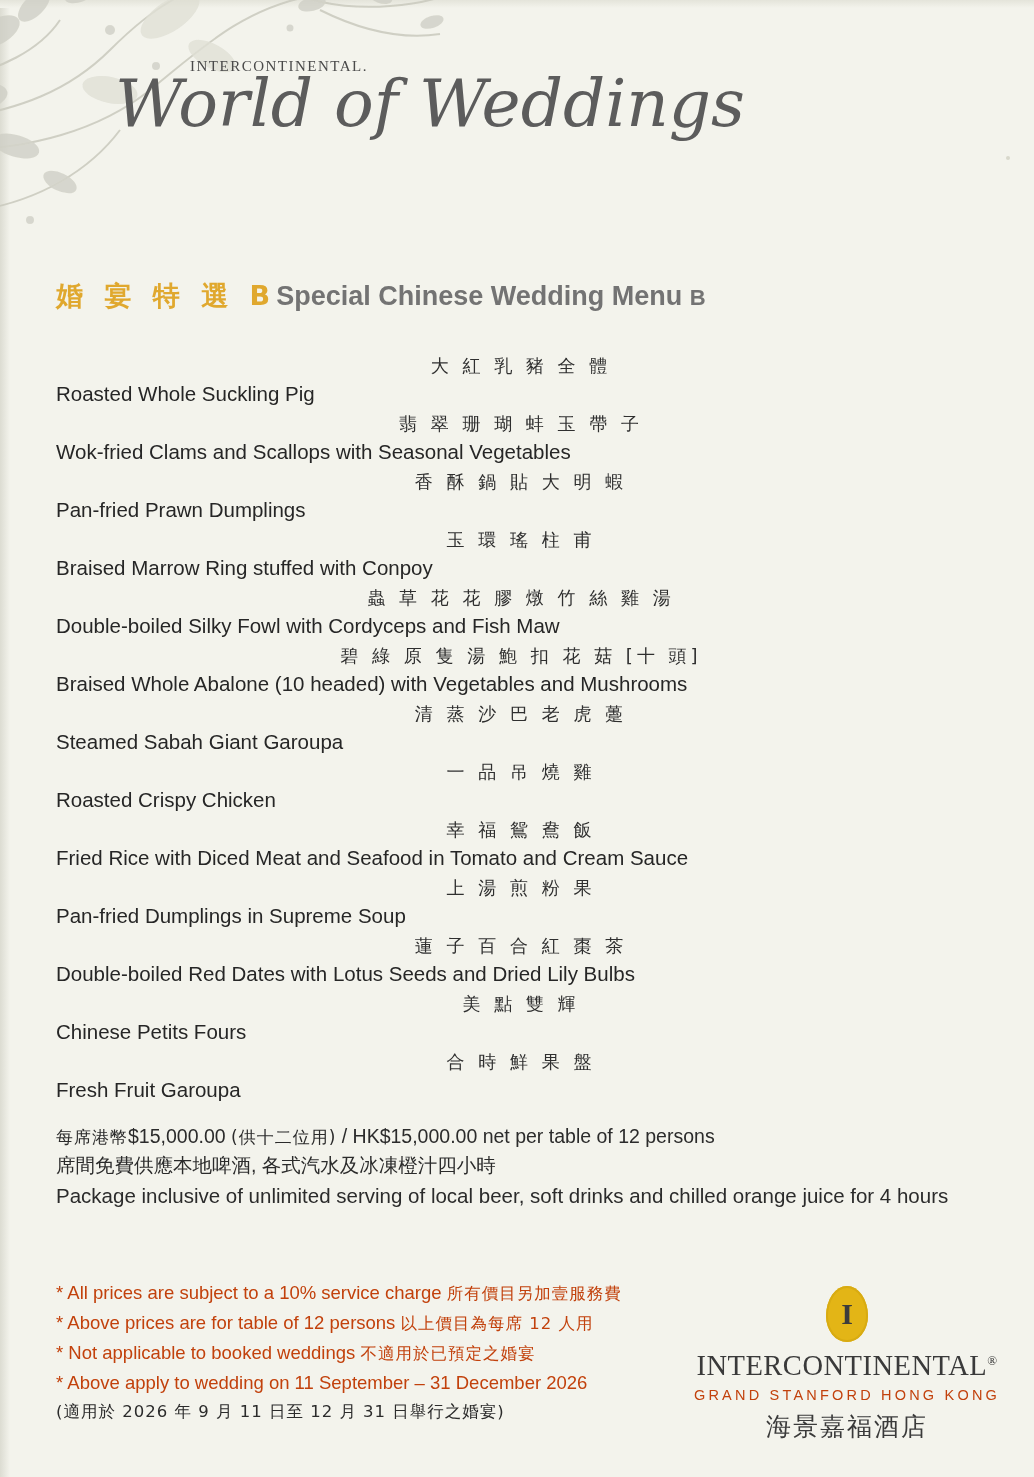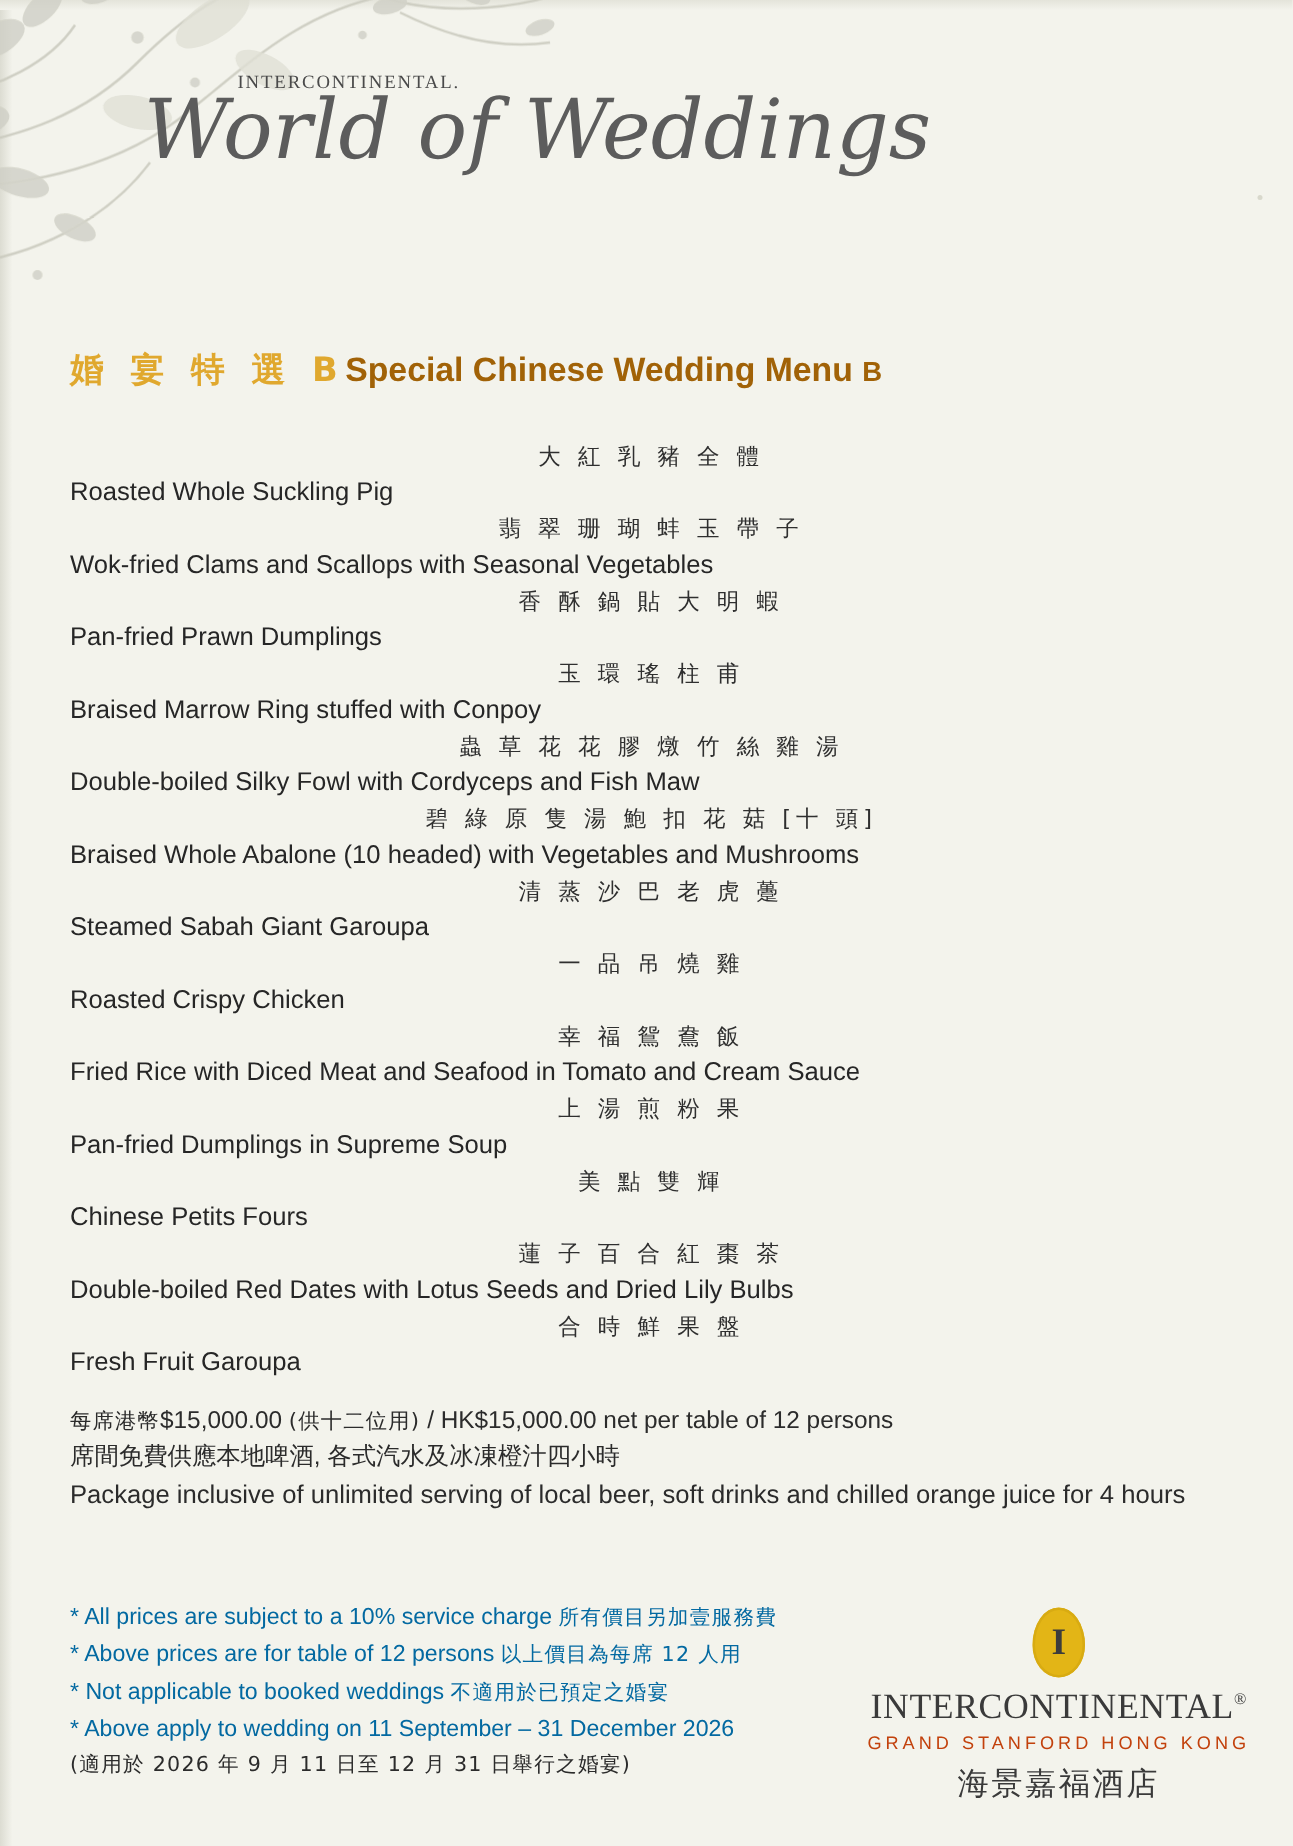--- a/index.html
+++ b/index.html
@@ -52,21 +52,21 @@
   .title-row {
     position:absolute; left:56px; top:278px; width:900px;
     display:flex; align-items:center; 
   }
   .title-zh {
     color:#e0a82e; font-size:27px; font-weight:bold;
     letter-spacing:6px;
     font-family:"DejaVu Sans", sans-serif;
   }
   .title-en {
-    color:#a16207; font-size:27px; font-weight:bold;
+    color:#737373; font-size:27px; font-weight:bold;
     font-family:"Liberation Sans", sans-serif;
   }
   .title-en .sfx { font-size:22px; }
 
   
   .dishes {
     position:absolute; left:56px; top:352px; width:930px;
   }
   .dish { margin-bottom:2px; }
   .zh {
@@ -83,21 +83,21 @@
   
   .price-block { position:absolute; left:56px; top:1122px; width:940px; }
   .price-line { font-size:19.5px; line-height:1.5; }
   .price-line .zh-inline {
     font-family:"DejaVu Sans", sans-serif; font-size:17px; letter-spacing:1px;
   }
   .pkg { font-size:20.5px; line-height:1.38; margin-top:1px; }
 
   
   .notes { position:absolute; left:56px; top:1278px; width:680px; }
-  .note { font-size:18.5px; line-height:1.62; color:#0369a1; }
+  .note { font-size:18.5px; line-height:1.62; color:#c2410c; }
   .note .zh-inline {
     font-family:"DejaVu Sans", sans-serif; font-size:16.5px; letter-spacing:1px;
   }
   .note-zh {
     font-family:"DejaVu Sans", sans-serif; font-size:16.5px;
     letter-spacing:1px; line-height:1.7;
   }
 
   
   .logo-bottom {
@@ -224,26 +224,26 @@
   </div>
   <div class="dish">
     <div class="zh">幸 福 鴛 鴦 飯</div>
     <div class="en">Fried Rice with Diced Meat and Seafood in Tomato and Cream Sauce</div>
   </div>
   <div class="dish">
     <div class="zh">上 湯 煎 粉 果</div>
     <div class="en">Pan-fried Dumplings in Supreme Soup</div>
   </div>
   <div class="dish">
+    <div class="zh">蓮 子 百 合 紅 棗 茶</div>
+    <div class="en">Double-boiled Red Dates with Lotus Seeds and Dried Lily Bulbs</div>
+  </div>
+  <div class="dish">
     <div class="zh">美 點 雙 輝</div>
     <div class="en">Chinese Petits Fours</div>
-  </div>
-  <div class="dish">
-    <div class="zh">蓮 子 百 合 紅 棗 茶</div>
-    <div class="en">Double-boiled Red Dates with Lotus Seeds and Dried Lily Bulbs</div>
   </div>
   <div class="dish">
     <div class="zh">合 時 鮮 果 盤</div>
     <div class="en">Fresh Fruit Garoupa</div>
   </div>
 
 </div>
 
 <div class="price-block">
   <div class="price-line">

